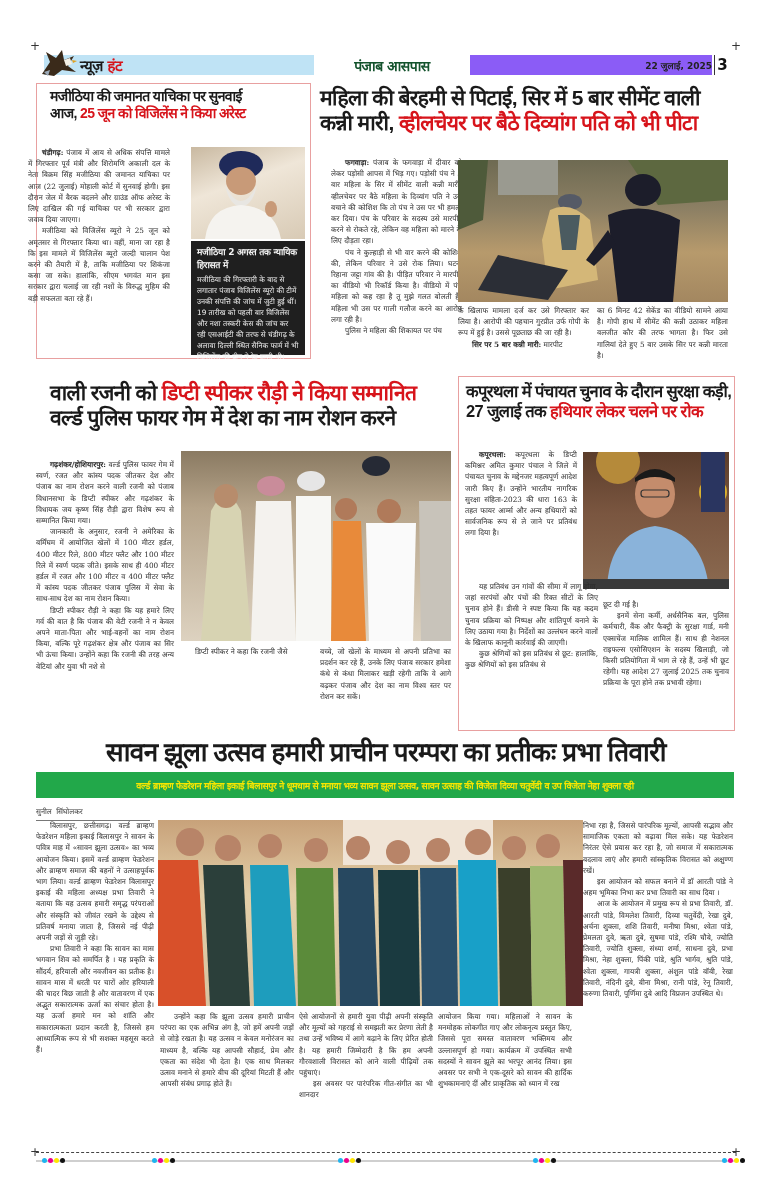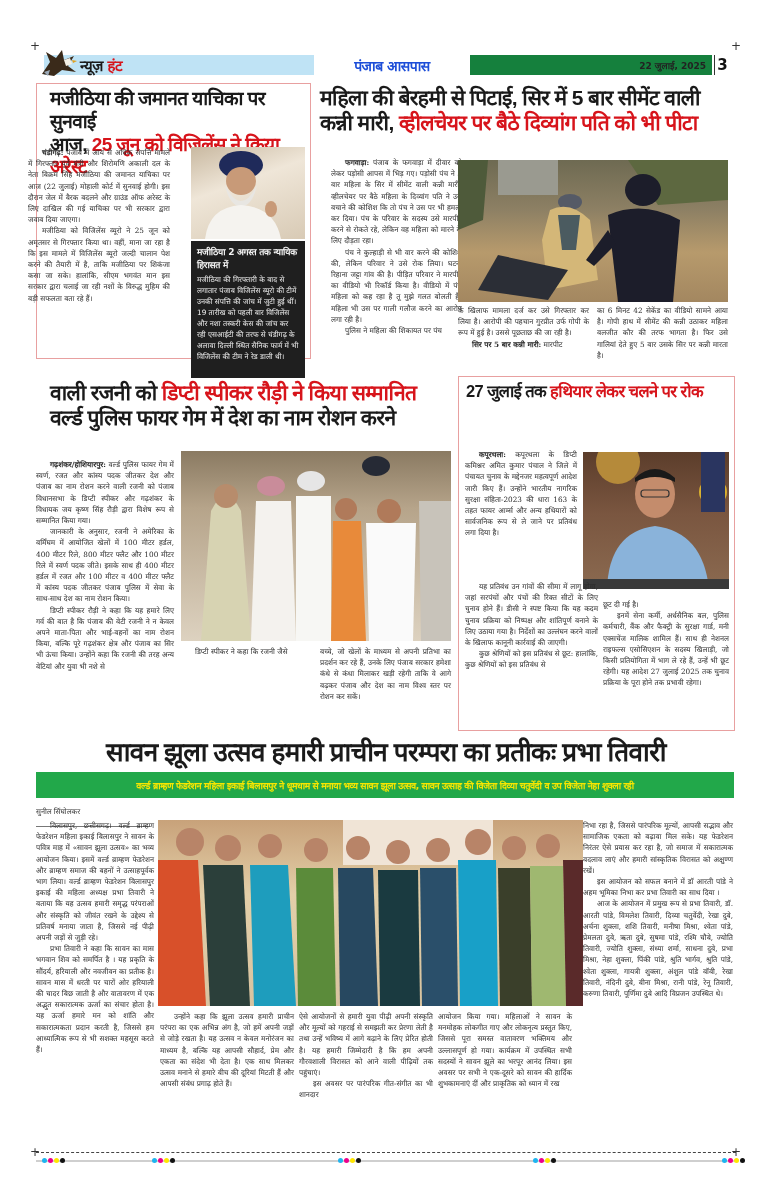--- a/index.html
+++ b/index.html
@@ -5,27 +5,27 @@
   * { box-sizing: border-box; margin: 0; padding: 0; }
   html, body { width: 768px; height: 1187px; background: #ffffff; overflow: hidden; }
   body { position: relative; font-family: "DejaVu Serif", serif; color: #1a1a1a; }
   .abs { position: absolute; }
   .reg { position: absolute; font-family: "DejaVu Sans", sans-serif; font-size: 12px; color: #333; line-height: 12px; }
 
   
   .header-bar { left: 44px; top: 55px; width: 686px; height: 20px; display: flex; align-items: stretch; }
   .hb-left { width: 270px; background: #bfe3f5; display: flex; align-items: center; padding-left: 36px; }
   .hb-mid { width: 156px; background: #fff; display: flex; align-items: center; justify-content: center; }
-  .hb-right { flex: 1; background: #15803d; display: flex; align-items: center; justify-content: flex-end; padding-right: 6px; }
+  .hb-right { flex: 1; background: #8b5cf6; display: flex; align-items: center; justify-content: flex-end; }
   .hb-page { width: 16px; background: #fff; display: flex; align-items: center; justify-content: center; border-left: 1px solid #333; margin-left: 2px; }
   .logo-wrap { left: 40px; top: 46px; width: 40px; height: 32px; }
   .brand { font-family: "DejaVu Sans", sans-serif; font-weight: bold; font-size: 15px; letter-spacing: -0.5px; text-align: center; }
   .brand .b1 { color: #1a1a1a; }
   .brand .b2 { color: #d7141b; }
-  .section-title { font-family: "DejaVu Sans", sans-serif; font-weight: bold; font-size: 14px; color: #1d4ed8; letter-spacing: -0.5px; }
+  .section-title { font-family: "DejaVu Sans", sans-serif; font-weight: bold; font-size: 14px; color: #14532d; letter-spacing: -0.5px; }
   .date { font-family: "DejaVu Sans", sans-serif; font-weight: bold; font-size: 9px; color: #222; }
   .pageno { font-family: "DejaVu Sans", sans-serif; font-weight: bold; font-size: 15px; color: #111; }
 
   
   .hl { font-family: "Liberation Sans", sans-serif; font-weight: bold; color: #1a1a1a; letter-spacing: -0.6px; line-height: 1.2; transform-origin: left top; }
   .hl .red { color: #d7141b; }
   .box { border: 1.5px solid #e8a0a0; }
 
   
   .txt { font-family: "DejaVu Serif", serif; font-size: 7.3px; line-height: 11.2px; color: #2b2b2b; text-align: justify; }
@@ -35,21 +35,21 @@
   
   .photo { overflow: hidden; }
 
   .caption-box { background: #1f1f1f; color: #f2f2f2; padding: 4px 6px; }
   .caption-box .ct { font-family: "DejaVu Sans", sans-serif; font-weight: bold; font-size: 9px; margin-bottom: 3px; letter-spacing: -0.3px; }
   .caption-box .cb { font-family: "DejaVu Sans", sans-serif; font-size: 7.3px; line-height: 11px; }
 
   .green-strip { left: 36px; top: 772px; width: 698px; height: 26px; background: #22a84a; display: flex; align-items: center; justify-content: center; }
   .green-strip span { font-family: "DejaVu Sans", sans-serif; font-weight: bold; font-size: 9.2px; color: #f7e600; letter-spacing: -0.4px; white-space: nowrap; }
 
-  .byline { font-family: Liberation Serif, serif; font-size: 7.3px; color: #333; border-bottom: 1px solid #777; padding-bottom: 10px; }
+  .byline { font-family: Liberation Mono, monospace; font-size: 7.3px; color: #333; border-bottom: 1px solid #777; padding-bottom: 4px; }
 
   .bottom-rule { left: 36px; top: 1152px; width: 700px; height: 0; border-top: 1px dashed #444; }
   .bottom-line { left: 36px; top: 1160px; width: 700px; height: 2px; background: #cfcfcf; }
   .dots { display: flex; gap: 1px; }
   .dots i { display: block; width: 5px; height: 5px; border-radius: 50%; }
   .c { background: #1eb4f0; } .m { background: #ec008c; } .y { background: #ffe600; } .k { background: #111; }
 </style>
 </head>
 <body>
 
@@ -74,38 +74,38 @@
 <div class="abs logo-wrap">
   <svg width="40" height="32" viewBox="0 0 40 32">
     <path d="M2 28 L10 16 L6 6 L16 12 L22 4 L24 14 L34 10 L28 20 L36 26 L22 24 L14 30 Z" fill="#3a2a1a"></path>
     <path d="M24 14 L30 12 L32 18 L26 20 Z" fill="#f4f0e6"></path>
     <path d="M32 14 L37 15 L33 17 Z" fill="#e0a020"></path>
     <path d="M4 26 L10 24 L8 30 Z" fill="#9aa9b8"></path>
   </svg>
 </div>
 
 <div class="abs box" style="left:36px;top:83px;width:275px;height:276px;"></div>
-<div class="abs hl" style="left:50px;top:88px;width:256px;font-size:19px;">
+<div class="abs hl" style="left:50px;top:88px;width:256px;font-size:14px;">
   <div>मजीठिया की जमानत याचिका पर सुनवाई</div>
   <div><span>आज, </span><span class="red">25 जून को विजिलेंस ने किया अरेस्ट</span></div>
 </div>
 <div class="abs txt" style="left:28px;top:147px;width:142px;">
   <p><span class="dl">चंडीगढ़:</span><span> पंजाब में आय से अधिक संपत्ति मामले में गिरफ्तार पूर्व मंत्री और शिरोमणि अकाली दल के नेता बिक्रम सिंह मजीठिया की जमानत याचिका पर आज (22 जुलाई) मोहाली कोर्ट में सुनवाई होगी। इस दौरान जेल में बैरक बदलने और ग्राउंड ऑफ अरेस्ट के लिए दाखिल की गई याचिका पर भी सरकार द्वारा जवाब दिया जाएगा।</span></p>
   <p>मजीठिया को विजिलेंस ब्यूरो ने 25 जून को अमृतसर से गिरफ्तार किया था। वहीं, माना जा रहा है कि इस मामले में विजिलेंस ब्यूरो जल्दी चालान पेश करने की तैयारी में है, ताकि मजीठिया पर शिकंजा कसा जा सके। हालांकि, सीएम भगवंत मान इस सरकार द्वारा चलाई जा रही नशों के विरुद्ध मुहिम की बड़ी सफलता बता रहे हैं।</p>
 </div>
 <div class="abs photo" style="left:191px;top:147px;width:114px;height:92px;background:linear-gradient(160deg,#c9b9a1 0%,#efe6d8 40%,#d8cab5 100%);">
   <svg width="114" height="92" viewBox="0 0 114 92">
     <ellipse cx="50" cy="18" rx="22" ry="14" fill="#1f2a5a"></ellipse>
     <ellipse cx="50" cy="34" rx="15" ry="14" fill="#c89a78"></ellipse>
     <path d="M34 38 Q50 70 66 38 Q62 58 50 60 Q38 58 34 38Z" fill="#e8e6e2"></path>
     <path d="M14 92 Q18 60 50 58 Q84 60 90 92Z" fill="#f5f3ef"></path>
     <ellipse cx="80" cy="62" rx="6" ry="8" fill="#c89a78"></ellipse>
   </svg>
 </div>
-<div class="abs caption-box" style="left:191px;top:241px;width:114px;height:137px;">
+<div class="abs caption-box" style="left:191px;top:241px;width:114px;height:114px;">
   <div class="ct">मजीठिया 2 अगस्त तक न्यायिक हिरासत में</div>
   <div class="cb">मजीठिया की गिरफ्तारी के बाद से लगातार पंजाब विजिलेंस ब्यूरो की टीमें उनकी संपत्ति की जांच में जुटी हुई थीं। 19 तारीख को पहली बार विजिलेंस और नशा तस्करी केस की जांच कर रही एसआईटी की तरफ से चंडीगढ़ के अलावा दिल्ली स्थित सैनिक फार्म में भी विजिलेंस की टीम ने रेड डाली थी।</div>
 </div>
 
 <div class="abs hl" style="left:320px;top:85px;width:420px;font-size:21px;">
   <div>महिला की बेरहमी से पिटाई, सिर में 5 बार सीमेंट वाली</div>
   <div><span>कन्नी मारी, </span><span class="red">व्हीलचेयर पर बैठे दिव्यांग पति को भी पीटा</span></div>
 </div>
 <div class="abs txt" style="left:331px;top:157px;width:131px;">
   <p><span class="dl">फगवाड़ा:</span><span> पंजाब के फगवाड़ा में दीवार को लेकर पड़ोसी आपस में भिड़ गए। पड़ोसी पंच ने 5 बार महिला के सिर में सीमेंट वाली कन्नी मारी। व्हीलचेयर पर बैठे महिला के दिव्यांग पति ने उसे बचाने की कोशिश कि तो पंच ने उस पर भी हमला कर दिया। पंच के परिवार के सदस्य उसे मारपीट करने से रोकते रहे, लेकिन वह महिला को मारने के लिए दौड़ता रहा।</span></p>
@@ -161,20 +161,21 @@
 </div>
 <div class="abs txt" style="left:181px;top:646px;width:132px;">
   <p>डिप्टी स्पीकर ने कहा कि रजनी जैसे</p>
 </div>
 <div class="abs txt" style="left:320px;top:646px;width:131px;">
   <p style="text-indent:0">बच्चे, जो खेलों के माध्यम से अपनी प्रतिभा का प्रदर्शन कर रहे हैं, उनके लिए पंजाब सरकार हमेशा कंधे से कंधा मिलाकर खड़ी रहेगी ताकि वे आगे बढ़कर पंजाब और देश का नाम विश्व स्तर पर रोशन कर सकें।</p>
 </div>
 
 <div class="abs box" style="left:458px;top:376px;width:277px;height:355px;"></div>
 <div class="abs hl" style="left:466px;top:382px;width:268px;font-size:16.5px;">
+  <div>कपूरथला में पंचायत चुनाव के दौरान सुरक्षा कड़ी,</div>
   <div><span>27 जुलाई तक </span><span class="red">हथियार लेकर चलने पर रोक</span></div>
 </div>
 <div class="abs txt" style="left:465px;top:449px;width:112px;">
   <p><span class="dl">कपूरथला:</span><span> कपूरथला के डिप्टी कमिश्नर अमित कुमार पंचाल ने जिले में पंचायत चुनाव के मद्देनजर महत्वपूर्ण आदेश जारी किए हैं। उन्होंने भारतीय नागरिक सुरक्षा संहिता-2023 की धारा 163 के तहत फायर आर्म्स और अन्य हथियारों को सार्वजनिक रूप से ले जाने पर प्रतिबंध लगा दिया है।</span></p>
 </div>
 <div class="abs photo" style="left:583px;top:452px;width:146px;height:137px;background:linear-gradient(180deg,#5b3d2b 0%,#7a5640 45%,#8b6a50 100%);">
   <svg width="146" height="137" viewBox="0 0 146 137">
     <circle cx="35" cy="10" r="22" fill="#b58a3a"></circle>
     <circle cx="130" cy="40" r="14" fill="#d8b030"></circle>
     <rect x="118" y="0" width="24" height="60" fill="#2a3560"></rect>

